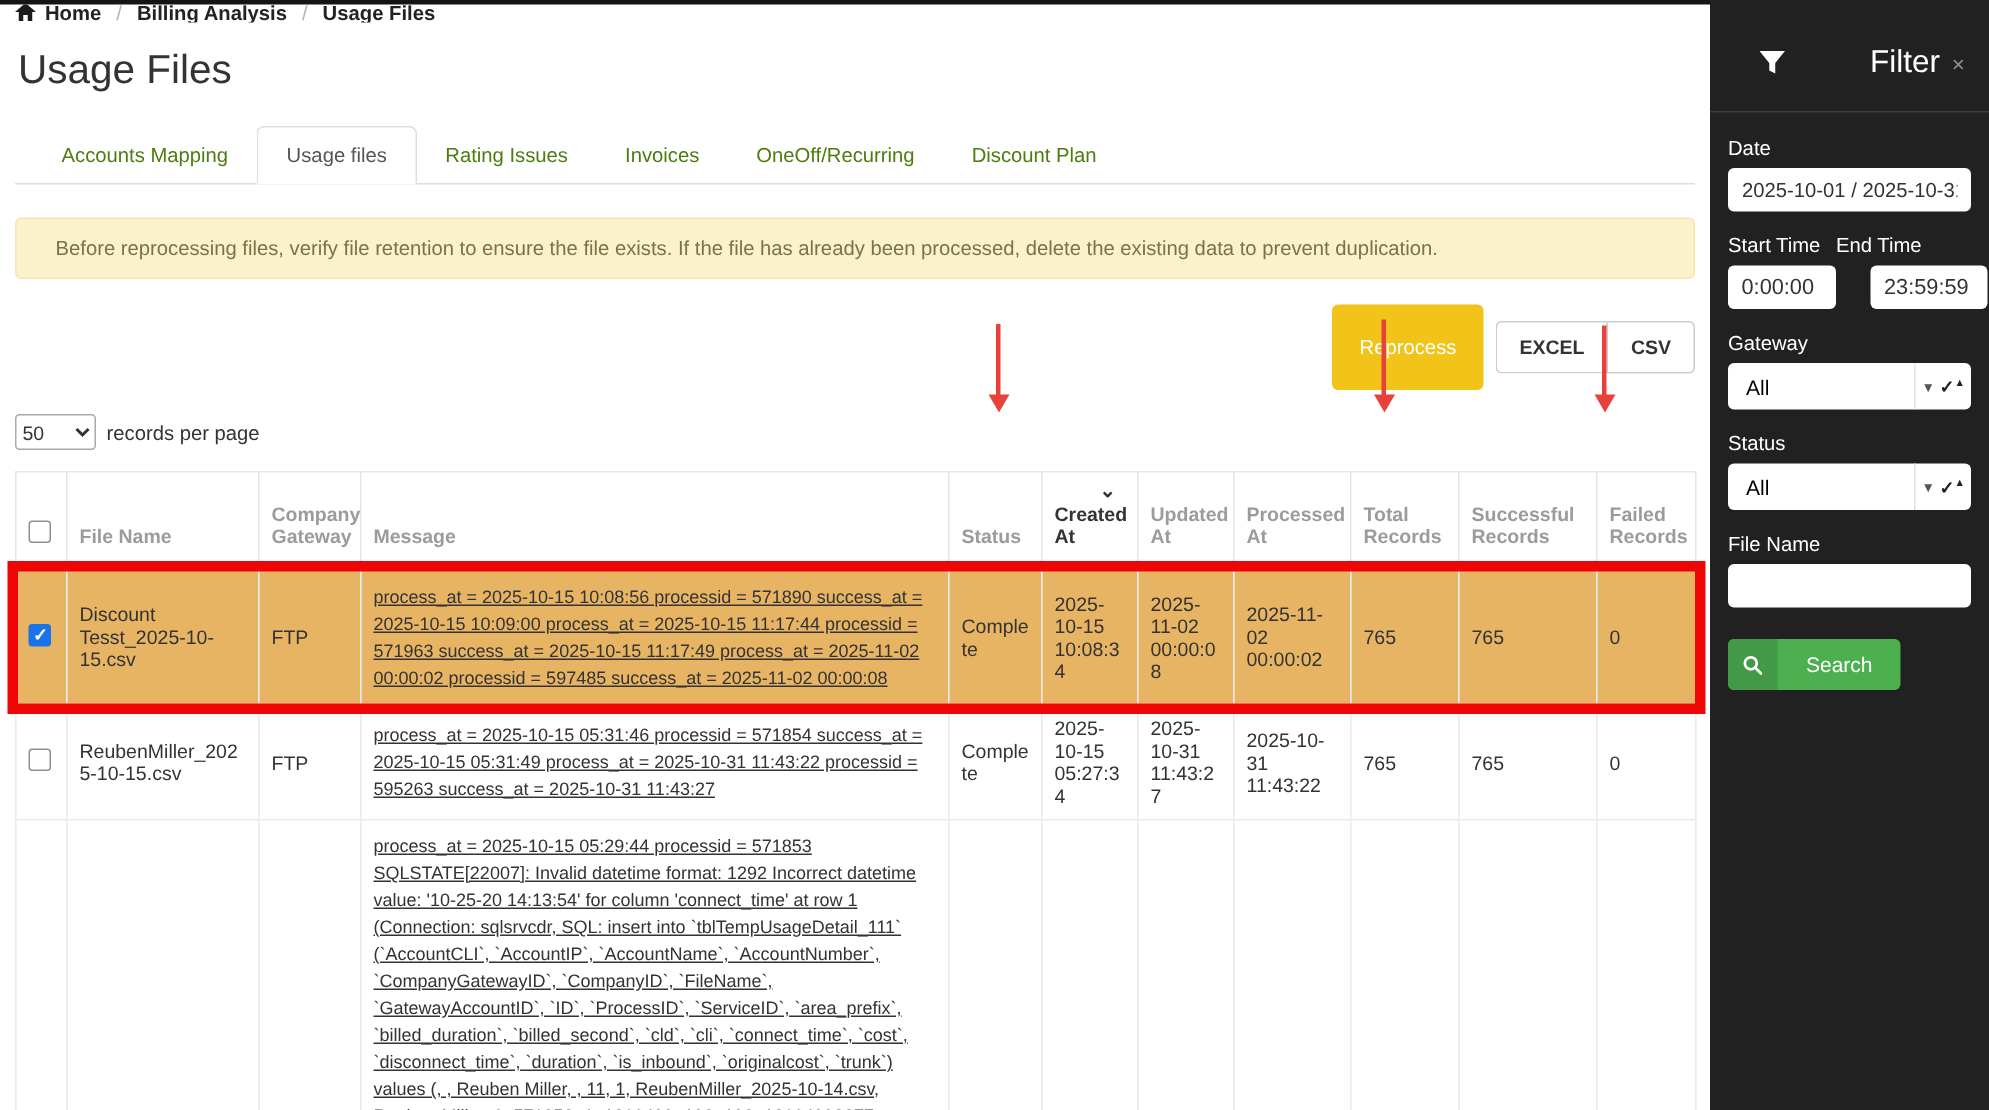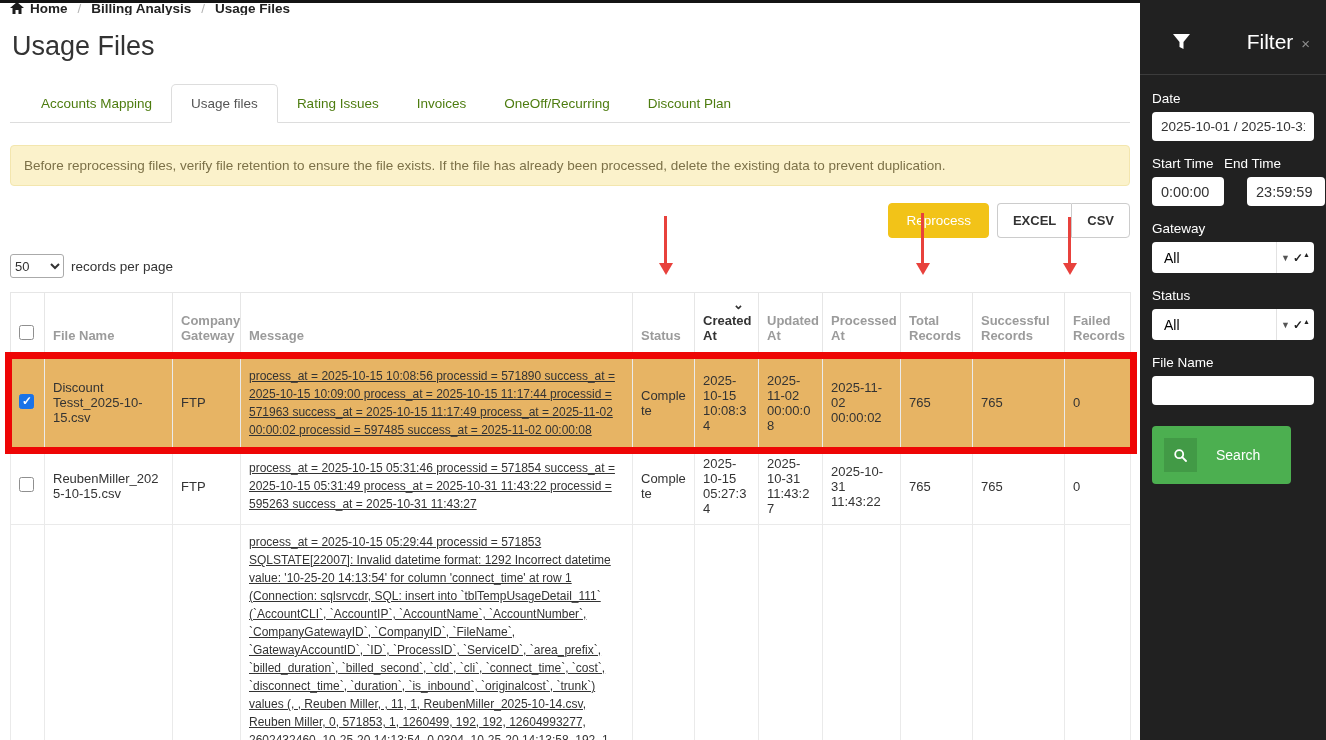--- a/index.html
+++ b/index.html
@@ -18,25 +18,25 @@
 
   .page-title { font-size:27px; font-weight:400; color:#333; margin:16px 0 0 2px; }
 
   .tabs { display:flex; align-items:flex-end; border-bottom:1px solid #ddd;
           margin-top:22px; padding-left:12px; }
   .tab { font-size:13.5px; color:#4d7c0f; padding:11px 19px; cursor:pointer; white-space:nowrap; }
   .tab.active { background:#fff; border:1px solid #ddd; border-bottom:1px solid #fff;
                 border-radius:5px 5px 0 0; margin-bottom:-1px; color:#555; }
 
   .alert { margin-top:22px; background:#fbf2cb; border:1px solid #f3e6ae; color:#7c7148;
-           border-radius:4px; padding:12px 13px; font-size:13.5px; }
+           border-radius:4px; padding:12px 26px; font-size:13.5px; }
 
   .toolbar { display:flex; justify-content:flex-end; align-items:center; margin-top:17px; gap:8px; }
   .btn-reprocess { background:#f2c318; color:#fff; border:1px solid #f2c318; border-radius:4px;
-                   font-size:13.5px; padding:9px 17px; cursor:pointer;
+                   font-size:13.5px; padding:20px 17px; cursor:pointer;
                    font-family:"Liberation Sans", sans-serif; }
   .btn-group { display:flex; }
   .btn-export { background:#fff; border:1px solid #ccc; color:#333; font-weight:bold;
                 font-size:13px; padding:9px 15px; cursor:pointer;
                 font-family:"Liberation Sans", sans-serif; }
   .btn-export:first-child { border-radius:4px 0 0 4px; border-right:none; }
   .btn-export:last-child  { border-radius:0 4px 4px 0; }
 
   .records-row { display:flex; align-items:center; gap:7px; margin-top:16px;
                  font-size:13.5px; color:#333; }
@@ -92,21 +92,21 @@
                 display:flex; align-items:center; padding-left:12px; cursor:pointer; }
   .select-box .val { color:#000000; font-size:14px; }
   .select-icons { position:absolute; right:0; top:0; height:100%; width:38px;
                   border-left:1px solid #e2e2e2; display:flex; align-items:center;
                   justify-content:center; gap:3px; color:#333; }
   .select-icons .car { font-size:9px; color:#555; }
   .select-icons .chk { font-size:12px; font-weight:bold; color:#222; }
   .select-icons .chk sup { font-size:7px; }
   .btn-search { display:inline-flex; align-items:flex-end; margin:6px 12px; background:#4caf50;
                 border:none; border-radius:4px; overflow:hidden; color:#fff; cursor:pointer;
-                padding:12px; font-family:"Liberation Sans", sans-serif; }
+                padding:0; font-family:"Liberation Sans", sans-serif; }
   .btn-search .seg { width:33px; align-self:stretch; background:#429a46; display:flex;
                      align-items:center; justify-content:center; }
   .btn-search .lbl { padding:9px 19px; font-size:14px; }
 </style>
 </head>
 <body>
 
 <div class="main">
 
   <div class="breadcrumb">

